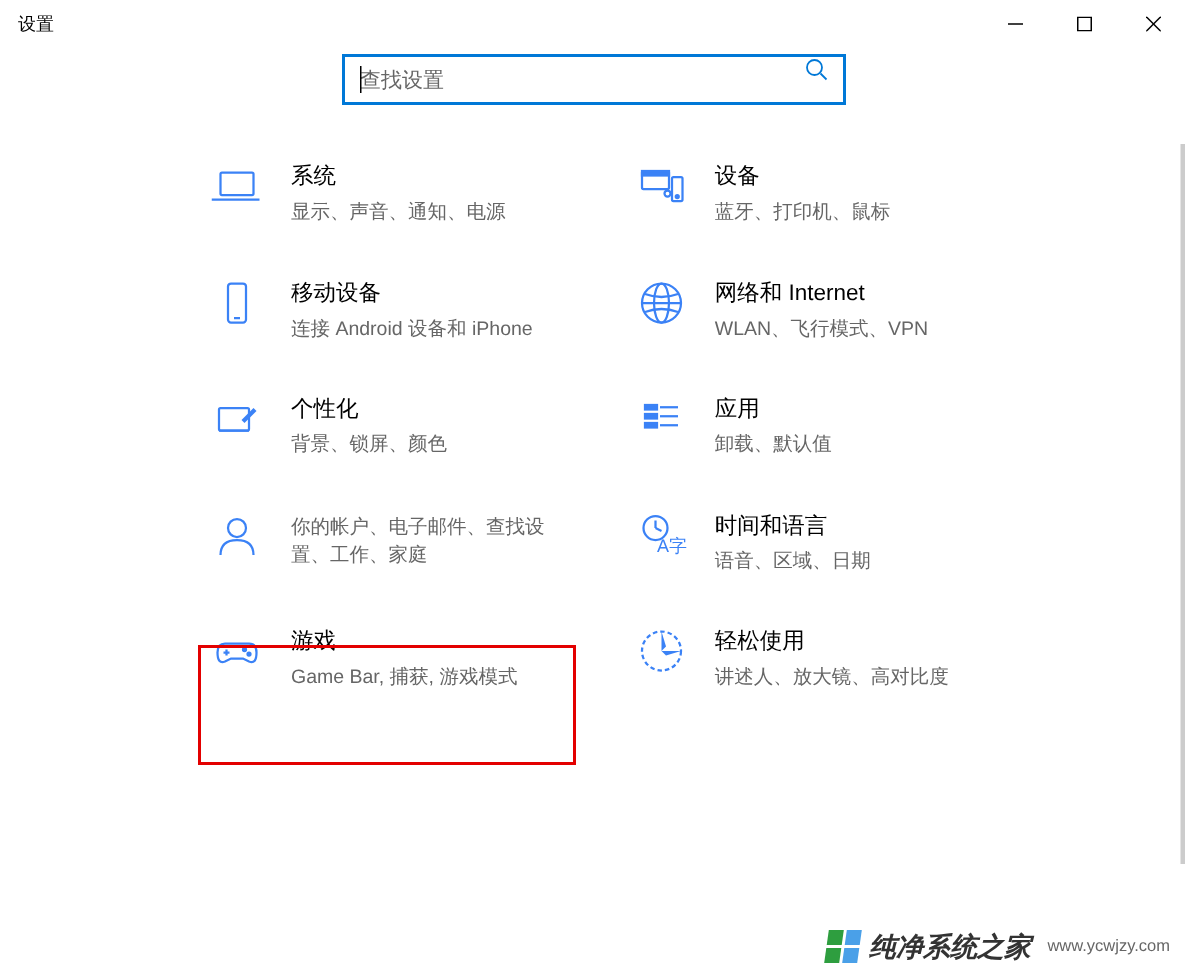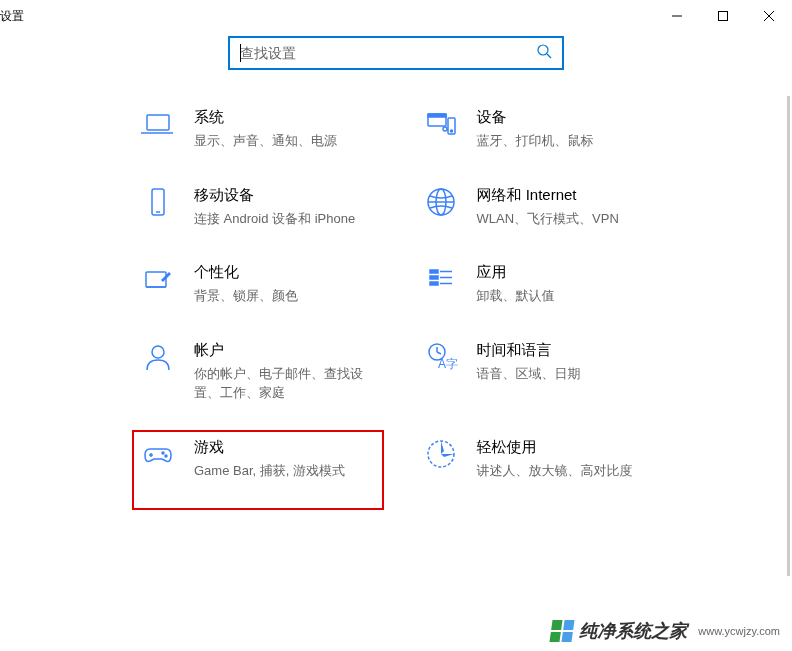--- a/index.html
+++ b/index.html
@@ -12,20 +12,21 @@
       background: #ffffff;
       width: 792px;
       height: 651px;
       position: relative;
       overflow: hidden;
     }
     .titlebar {
       height: 32px;
       display: flex;
       align-items: center;
+      padding-left: 12px;
       justify-content: space-between;
     }
     .title-text {
       font-size: 12px;
       color: #000;
     }
     .window-controls {
       display: flex;
     }
     .win-btn {
@@ -42,21 +43,20 @@
       display: flex;
       justify-content: center;
       margin-top: 4px;
       margin-bottom: 36px;
     }
     .search-box {
       width: 336px;
       height: 34px;
       border: 2px solid #0078d7;
       display: flex;
-      align-items: center;
       padding: 0 10px;
       position: relative;
     }
     .search-input {
       border: none;
       outline: none;
       font-size: 14px;
       flex: 1;
       color: #666;
       font-family: inherit;
@@ -293,21 +293,20 @@
   </div>
 
   <div class="category">
     <span class="cat-icon">
       <svg width="34" height="34" viewBox="0 0 34 34" fill="none" stroke="currentColor" stroke-width="1.5">
         <circle cx="17" cy="12" r="6"></circle>
         <path d="M6 30 Q6 20 17 20 Q28 20 28 30"></path>
       </svg>
     </span>
     <div class="cat-text">
-      <span class="cat-title">帐户</span>
       <span class="cat-desc">你的帐户、电子邮件、查找设置、工作、家庭</span>
     </div>
   </div>
 
   <div class="category">
     <span class="cat-icon">
       <svg width="34" height="34" viewBox="0 0 34 34" fill="none" stroke="currentColor" stroke-width="1.5">
         <circle cx="13" cy="12" r="8"></circle>
         <line x1="13" y1="7" x2="13" y2="12"></line>
         <line x1="13" y1="12" x2="17" y2="14"></line>

